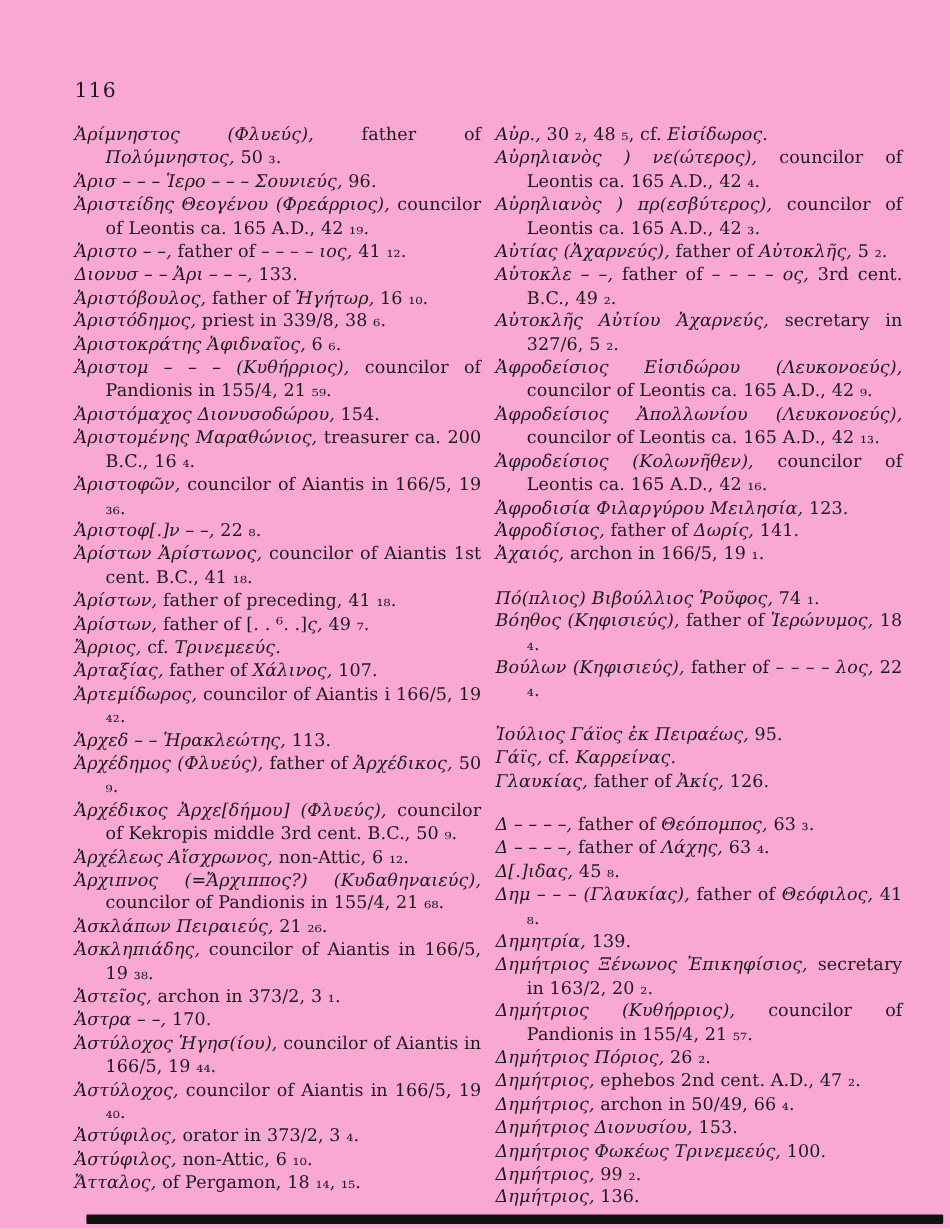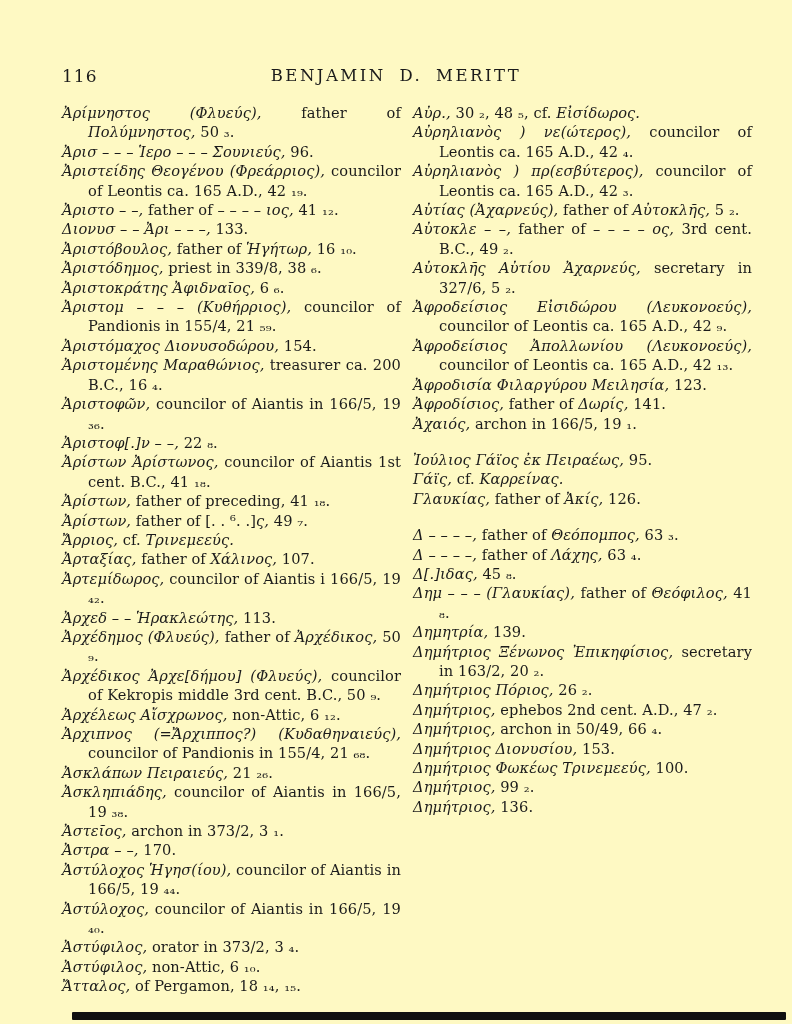--- a/index.html
+++ b/index.html
@@ -1,18 +1,18 @@
 <!DOCTYPE html>
 <html><head>
 <meta charset="utf-8">
 <style>
   html,body { margin:0; padding:0; background:#e8e8e8; }
   .page {
     position:relative; width:792px; height:1024px; margin:0 auto;
-    background:#fef9c3; color:#1b1b1b; overflow:hidden;
+    background:#f9a8d4; color:#1b1b1b; overflow:hidden;
     font-family:"DejaVu Serif","Liberation Serif",serif;
   }
   .header { position:absolute; top:66px; left:0; right:0; height:24px; }
   .pagenum {
     position:absolute; left:62px; top:0;
     font-size:17px; letter-spacing:1px;
   }
   .title {
     position:absolute; left:0; right:0; top:0; text-align:center;
     font-size:16.5px; letter-spacing:2.5px; word-spacing:6px;
@@ -34,21 +34,20 @@
     position:absolute; left:72px; top:1012px; width:714px; height:8px;
     background:#101010; border-radius:1px;
   }
 </style>
 </head>
 <body>
 
 <div class="page">
   <div class="header">
     <span class="pagenum">116</span>
-    <span class="title">BENJAMIN D. MERITT</span>
   </div>
   <div class="cols">
     <div class="col">
         <div class="group">
           <div class="entry"><span class="gk">Ἀρίμνηστος (Φλυεύς), </span>father of <span class="gk">Πολύμνηστος, </span>50 ₃.</div>
           <div class="entry"><span class="gk">Ἀρισ – – – Ἱερο – – – Σουνιεύς, </span>96.</div>
           <div class="entry"><span class="gk">Ἀριστείδης Θεογένου (Φρεάρριος), </span>councilor of Leontis ca. 165 A.D., 42 ₁₉.</div>
           <div class="entry"><span class="gk">Ἀριστο – –, </span>father of – – – – <span class="gk">ιος, </span>41 ₁₂.</div>
           <div class="entry"><span class="gk">Διονυσ – – Ἀρι – – –, </span>133.</div>
           <div class="entry"><span class="gk">Ἀριστόβουλος, </span>father of <span class="gk">Ἡγήτωρ, </span>16 ₁₀.</div>
@@ -84,36 +83,43 @@
     <div class="col">
         <div class="group">
           <div class="entry"><span class="gk">Αὐρ., </span>30 ₂, 48 ₅, cf. <span class="gk">Εἰσίδωρος.</span></div>
           <div class="entry"><span class="gk">Αὐρηλιανὸς ) νε(ώτερος), </span>councilor of Leontis ca. 165 A.D., 42 ₄.</div>
           <div class="entry"><span class="gk">Αὐρηλιανὸς ) πρ(εσβύτερος), </span>councilor of Leontis ca. 165 A.D., 42 ₃.</div>
           <div class="entry"><span class="gk">Αὐτίας (Ἀχαρνεύς), </span>father of <span class="gk">Αὐτοκλῆς, </span>5 ₂.</div>
           <div class="entry"><span class="gk">Αὐτοκλε – –, </span>father of – – – – <span class="gk">ος, </span>3rd cent. B.C., 49 ₂.</div>
           <div class="entry"><span class="gk">Αὐτοκλῆς Αὐτίου Ἀχαρνεύς, </span>secretary in 327/6, 5 ₂.</div>
           <div class="entry"><span class="gk">Ἀφροδείσιος Εἰσιδώρου (Λευκονοεύς), </span>councilor of Leontis ca. 165 A.D., 42 ₉.</div>
           <div class="entry"><span class="gk">Ἀφροδείσιος Ἀπολλωνίου (Λευκονοεύς), </span>councilor of Leontis ca. 165 A.D., 42 ₁₃.</div>
+          <div class="entry"><span class="gk">Ἀφροδείσιος (Κολωνῆθεν), </span>councilor of Leontis ca. 165 A.D., 42 ₁₆.</div>
           <div class="entry"><span class="gk">Ἀφροδισία Φιλαργύρου Μειλησία, </span>123.</div>
           <div class="entry"><span class="gk">Ἀφροδίσιος, </span>father of <span class="gk">Δωρίς, </span>141.</div>
           <div class="entry"><span class="gk">Ἀχαιός, </span>archon in 166/5, 19 ₁.</div>
+        </div>
+        <div class="group">
+          <div class="entry"><span class="gk">Πό(πλιος) Βιβούλλιος Ῥοῦφος, </span>74 ₁.</div>
+          <div class="entry"><span class="gk">Βόηθος (Κηφισιεύς), </span>father of <span class="gk">Ἱερώνυμος, </span>18 ₄.</div>
+          <div class="entry"><span class="gk">Βούλων (Κηφισιεύς), </span>father of – – – – <span class="gk">λος, </span>22 ₄.</div>
         </div>
         <div class="group">
           <div class="entry"><span class="gk">Ἰούλιος Γάϊος ἐκ Πειραέως, </span>95.</div>
           <div class="entry"><span class="gk">Γάϊς, </span>cf. <span class="gk">Καρρείνας.</span></div>
           <div class="entry"><span class="gk">Γλαυκίας, </span>father of <span class="gk">Ἀκίς, </span>126.</div>
         </div>
         <div class="group">
           <div class="entry"><span class="gk">Δ – – – –, </span>father of <span class="gk">Θεόπομπος, </span>63 ₃.</div>
           <div class="entry"><span class="gk">Δ – – – –, </span>father of <span class="gk">Λάχης, </span>63 ₄.</div>
           <div class="entry"><span class="gk">Δ[.]ιδας, </span>45 ₈.</div>
           <div class="entry"><span class="gk">Δημ – – – (Γλαυκίας), </span>father of <span class="gk">Θεόφιλος, </span>41 ₈.</div>
           <div class="entry"><span class="gk">Δημητρία, </span>139.</div>
           <div class="entry"><span class="gk">Δημήτριος Ξένωνος Ἐπικηφίσιος, </span>secretary in 163/2, 20 ₂.</div>
+          <div class="entry"><span class="gk">Δημήτριος (Κυθήρριος), </span>councilor of Pandionis in 155/4, 21 ₅₇.</div>
           <div class="entry"><span class="gk">Δημήτριος Πόριος, </span>26 ₂.</div>
           <div class="entry"><span class="gk">Δημήτριος, </span>ephebos 2nd cent. A.D., 47 ₂.</div>
           <div class="entry"><span class="gk">Δημήτριος, </span>archon in 50/49, 66 ₄.</div>
           <div class="entry"><span class="gk">Δημήτριος Διονυσίου, </span>153.</div>
           <div class="entry"><span class="gk">Δημήτριος Φωκέως Τρινεμεεύς, </span>100.</div>
           <div class="entry"><span class="gk">Δημήτριος, </span>99 ₂.</div>
           <div class="entry"><span class="gk">Δημήτριος, </span>136.</div>
         </div>
       </div>
   </div>

